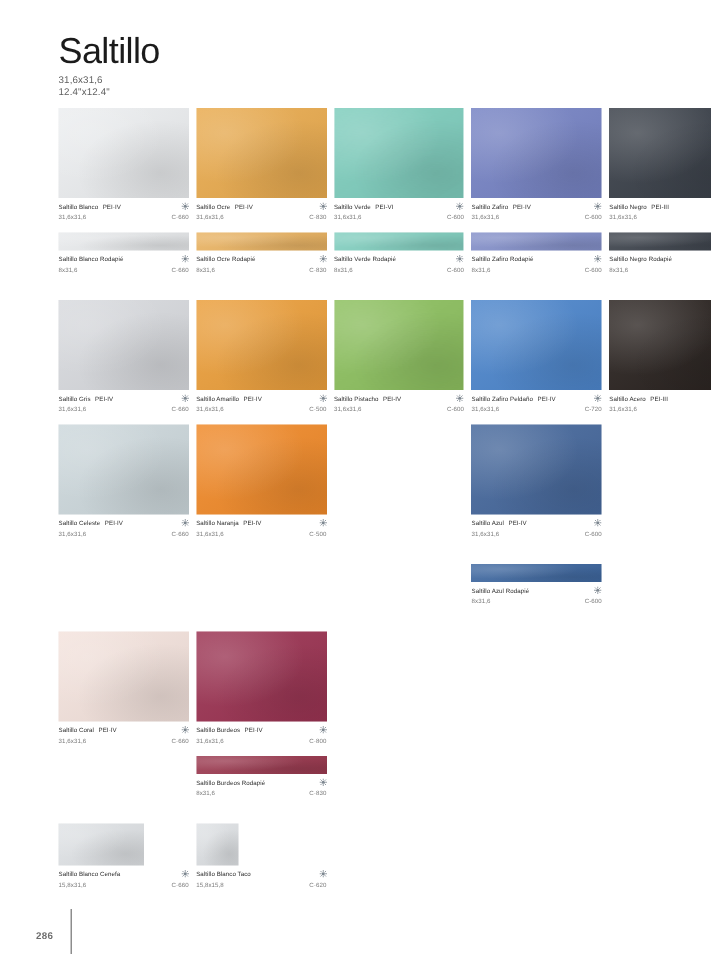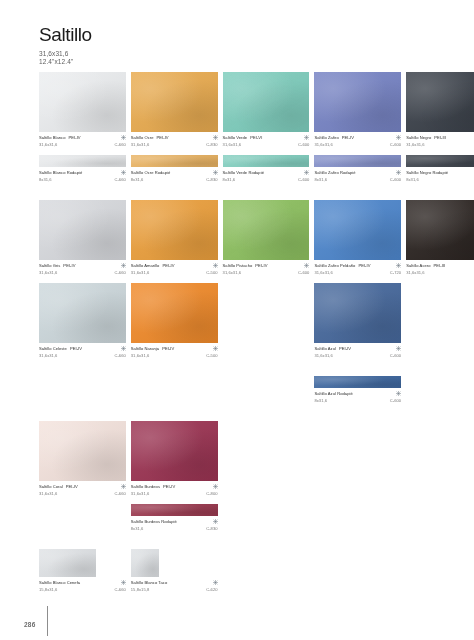--- a/index.html
+++ b/index.html
@@ -12,21 +12,21 @@
   }
   .page{
     position:relative;
     width:474px;height:640px;
     box-sizing:border-box;
     padding:0;
   }
   
   .header{position:absolute;left:39px;top:22px;}
   .title{
-    font-size:19px;
+    font-size:24px;
     font-weight:400;
     color:#1b1b1b;
     letter-spacing:-0.4px;
     line-height:25px;
     margin:0;
   }
   .subtitle{
     font-size:6.5px;
     color:#5e5e5e;
     line-height:7.5px;

